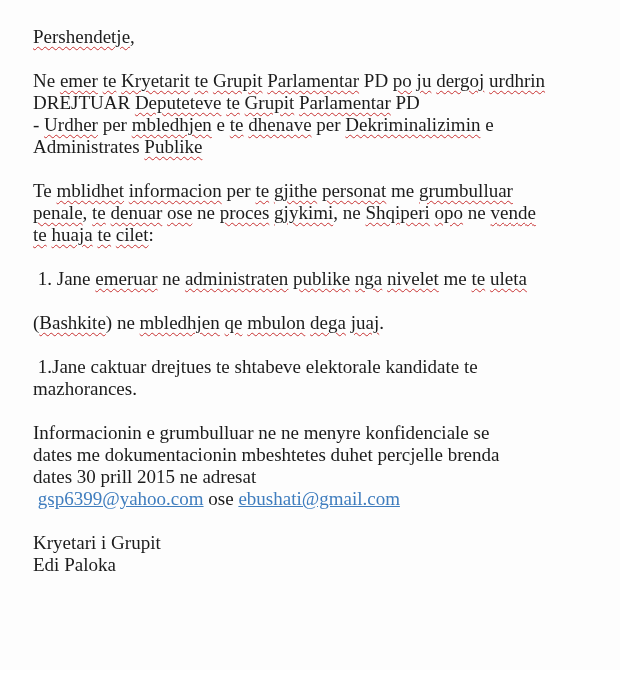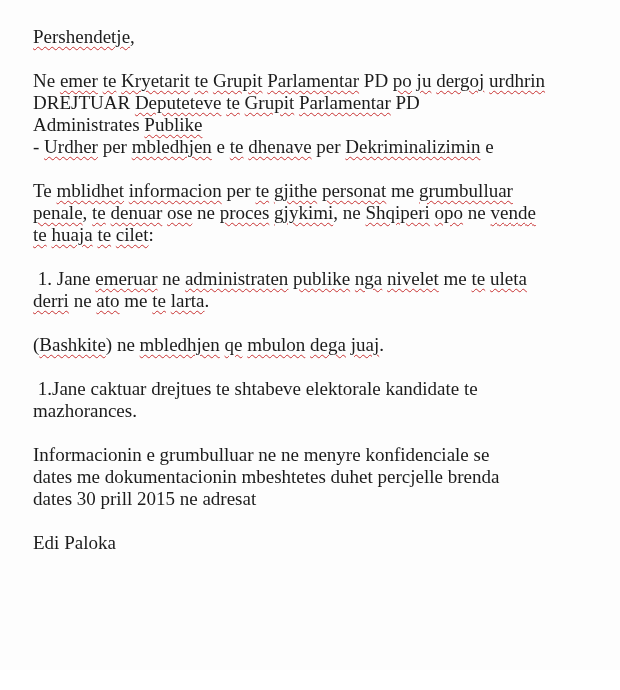--- a/index.html
+++ b/index.html
@@ -57,44 +57,45 @@
 <body>
 
 <div class="page">
   <div class="letter">
       <div class="para">
         <div class="line"><span class="sq">Pershendetje</span><span class="run">,</span></div>
       </div>
       <div class="para">
         <div class="line"><span class="run">Ne </span><span class="sq">emer</span><span class="run"> </span><span class="sq">te</span><span class="run"> </span><span class="sq">Kryetarit</span><span class="run"> </span><span class="sq">te</span><span class="run"> </span><span class="sq">Grupit</span><span class="run"> </span><span class="sq">Parlamentar</span><span class="run"> PD </span><span class="sq">po</span><span class="run"> </span><span class="sq">ju</span><span class="run"> </span><span class="sq">dergoj</span><span class="run"> </span><span class="sq">urdhrin</span></div>
         <div class="line"><span class="run">DREJTUAR </span><span class="sq">Deputeteve</span><span class="run"> </span><span class="sq">te</span><span class="run"> </span><span class="sq">Grupit</span><span class="run"> </span><span class="sq">Parlamentar</span><span class="run"> PD</span></div>
+        <div class="line"><span class="run">- </span><span class="sq">Urdher</span><span class="run"> per </span><span class="sq">mbledhjen</span><span class="run"> e </span><span class="sq">te</span><span class="run"> </span><span class="sq">dhenave</span><span class="run"> per </span><span class="sq">Dekriminalizimin</span><span class="run"> e</span></div>
         <div class="line"><span class="run">Administrates </span><span class="sq">Publike</span></div>
-        <div class="line"><span class="run">- </span><span class="sq">Urdher</span><span class="run"> per </span><span class="sq">mbledhjen</span><span class="run"> e </span><span class="sq">te</span><span class="run"> </span><span class="sq">dhenave</span><span class="run"> per </span><span class="sq">Dekriminalizimin</span><span class="run"> e</span></div>
       </div>
       <div class="para">
         <div class="line"><span class="run">Te </span><span class="sq">mblidhet</span><span class="run"> </span><span class="sq">informacion</span><span class="run"> per </span><span class="sq">te</span><span class="run"> </span><span class="sq">gjithe</span><span class="run"> </span><span class="sq">personat</span><span class="run"> me </span><span class="sq">grumbulluar</span></div>
         <div class="line"><span class="sq">penale</span><span class="run">, </span><span class="sq">te</span><span class="run"> </span><span class="sq">denuar</span><span class="run"> </span><span class="sq">ose</span><span class="run"> ne </span><span class="sq">proces</span><span class="run"> </span><span class="sq">gjykimi</span><span class="run">, ne </span><span class="sq">Shqiperi</span><span class="run"> </span><span class="sq">opo</span><span class="run"> ne </span><span class="sq">vende</span></div>
         <div class="line"><span class="sq">te</span><span class="run"> </span><span class="sq">huaja</span><span class="run"> </span><span class="sq">te</span><span class="run"> </span><span class="sq">cilet</span><span class="run">:</span></div>
       </div>
       <div class="para">
         <div class="line"><span class="run"> 1. Jane </span><span class="sq">emeruar</span><span class="run"> ne </span><span class="sq">administraten</span><span class="run"> </span><span class="sq">publike</span><span class="run"> </span><span class="sq">nga</span><span class="run"> </span><span class="sq">nivelet</span><span class="run"> me </span><span class="sq">te</span><span class="run"> </span><span class="sq">uleta</span></div>
-        <div class="line"><span class="sq">derri</span><span class="run"> ne </span><span class="sq">ato</span><span class="run"> me </span><span class="sq">te</span><span class="run"> </span><span class="sq">larta</span><span class="run">.</span></div>
       </div>
       <div class="para">
         <div class="line"><span class="run">(</span><span class="sq">Bashkite</span><span class="run">) ne </span><span class="sq">mbledhjen</span><span class="run"> </span><span class="sq">qe</span><span class="run"> </span><span class="sq">mbulon</span><span class="run"> </span><span class="sq">dega</span><span class="run"> </span><span class="sq">juaj</span><span class="run">.</span></div>
       </div>
       <div class="para">
       </div>
       <div class="para">
         <div class="line"><span class="run"> 1.Jane caktuar drejtues te shtabeve elektorale kandidate te</span></div>
         <div class="line"><span class="run">mazhorances.</span></div>
       </div>
       <div class="para">
         <div class="line"><span class="run">Informacionin e grumbulluar ne ne menyre konfidenciale se</span></div>
         <div class="line"><span class="run">dates me dokumentacionin mbeshtetes duhet percjelle brenda</span></div>
         <div class="line"><span class="run">dates 30 prill 2015 ne adresat</span></div>
+        <div class="line"><span class="run"> </span><a class="email">gsp6399@yahoo.com</a><span class="run"> ose </span><a class="email">ebushati@gmail.com</a></div>
       </div>
       <div class="para">
+        <div class="line"><span class="run">Kryetari i Grupit</span></div>
         <div class="line"><span class="run">Edi Paloka</span></div>
       </div>
     </div>
   <div class="page-edge-artifact"></div>
 </div>
 
 </body></html>

